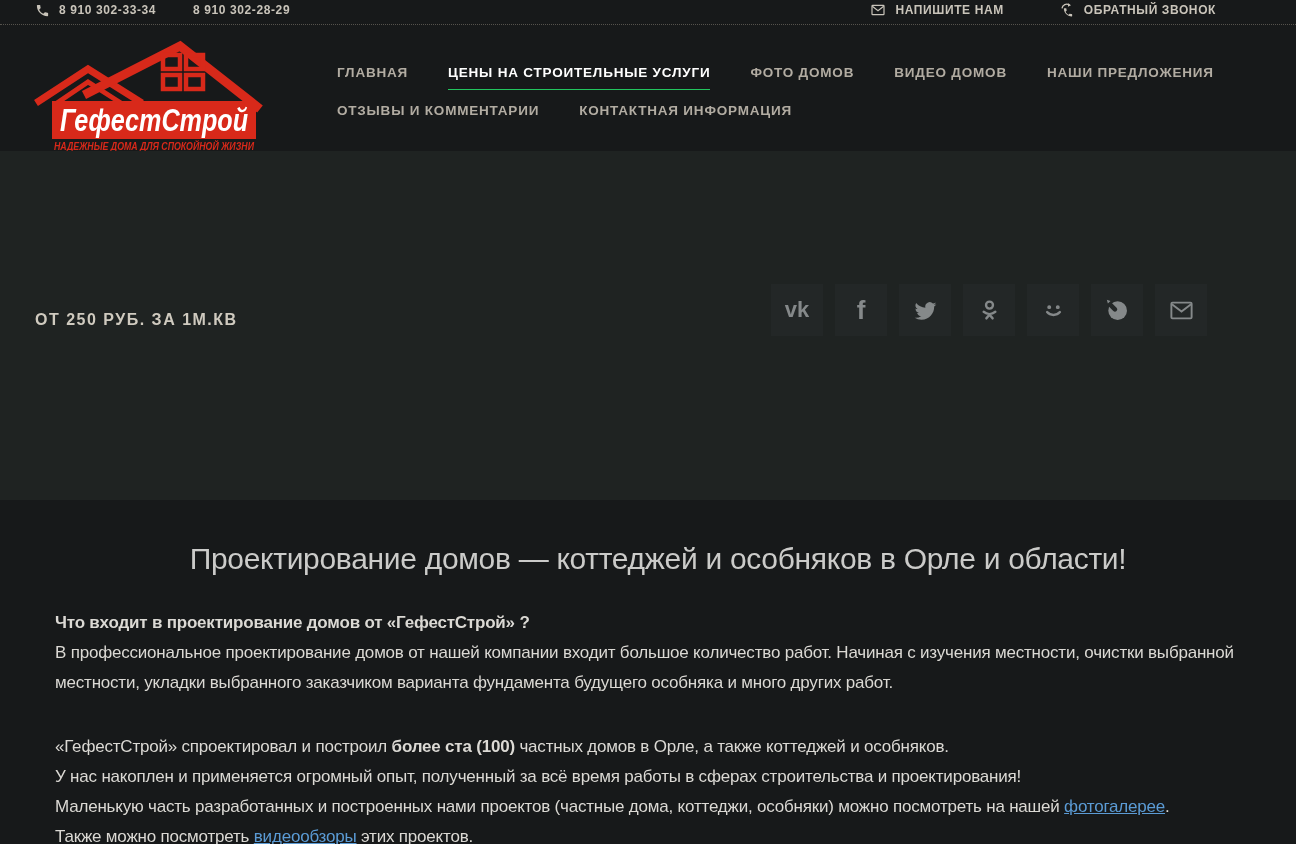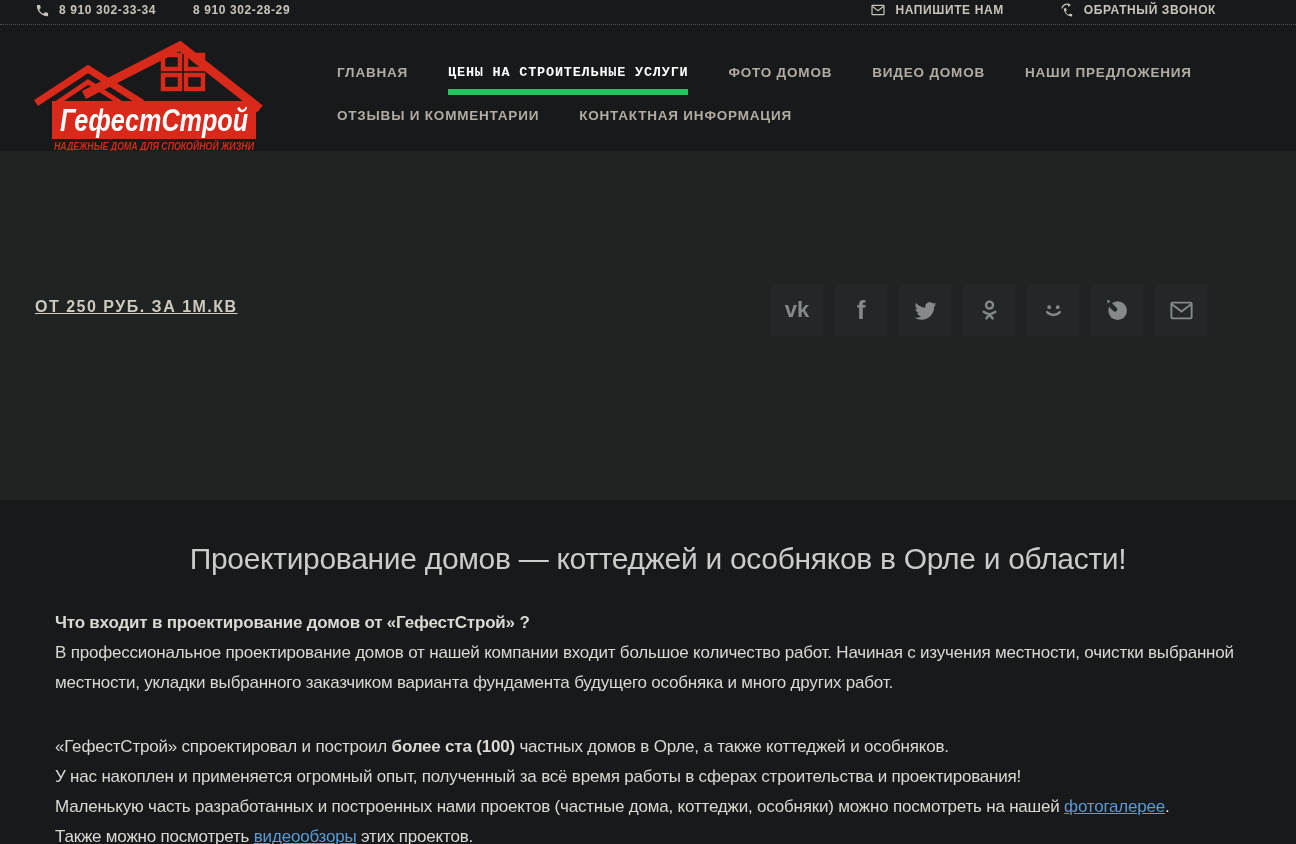--- a/index.html
+++ b/index.html
@@ -17,28 +17,28 @@
   .phone-num { margin-right:28px; cursor:pointer; }
   .tb-link { cursor:pointer; margin-left:55px; }
 
   
   .header { height:126px; background:#17191a; display:flex; align-items:flex-start; }
   .logo { margin:14px 0 0 30px; width:235px; cursor:pointer; flex:none; }
   .nav { margin:40px 0 0 72px; }
   .nav-row { display:flex; gap:40px; margin-bottom:13px; }
   .nav-item { color:#b2aca2; font-size:13.5px; font-weight:700; letter-spacing:.8px;
     cursor:pointer; padding-bottom:9px; white-space:nowrap; }
-  .nav-item.active { color:#ffffff; border-bottom:6px solid #22c55e;font-family:Liberation Mono, monospace; }
+  .nav-item.active { color:#ffffff; border-bottom:1px solid #22c55e; }
 
   
   .hero { height:349px; background:#1f2322; position:relative; }
   .hero-left { position:absolute; left:35px; top:140px; }
   .hero-title { color:#d6d4d0; font-size:35px; font-weight:700; letter-spacing:.5px; }
   .hero-sub { color:#cfcabf; font-size:16px; font-weight:700; letter-spacing:1.5px;
-    margin-top:7px;text-decoration:underline; }
+    margin-top:20px; }
   .hero-right { position:absolute; right:89px; top:133px; width:480px; }
   .social-row { display:flex; gap:12px; justify-content:flex-end; }
   .social-btn { width:52px; height:52px; background:#232727; color:#85898a;
     display:flex; align-items:center; justify-content:center; cursor:pointer; }
   .social-btn .glyph-letter { font-size:22px; font-weight:700; line-height:1; }
   .order-btn { position:absolute; right:0; top:238px; width:190px; height:66px;
     background:rgba(0,0,0,.22); border:2px solid #e2e2e0; color:#e8e6e1;
     font-family:"Liberation Sans", sans-serif; font-size:15px; font-weight:700;
     letter-spacing:1px; cursor:pointer; }
 

